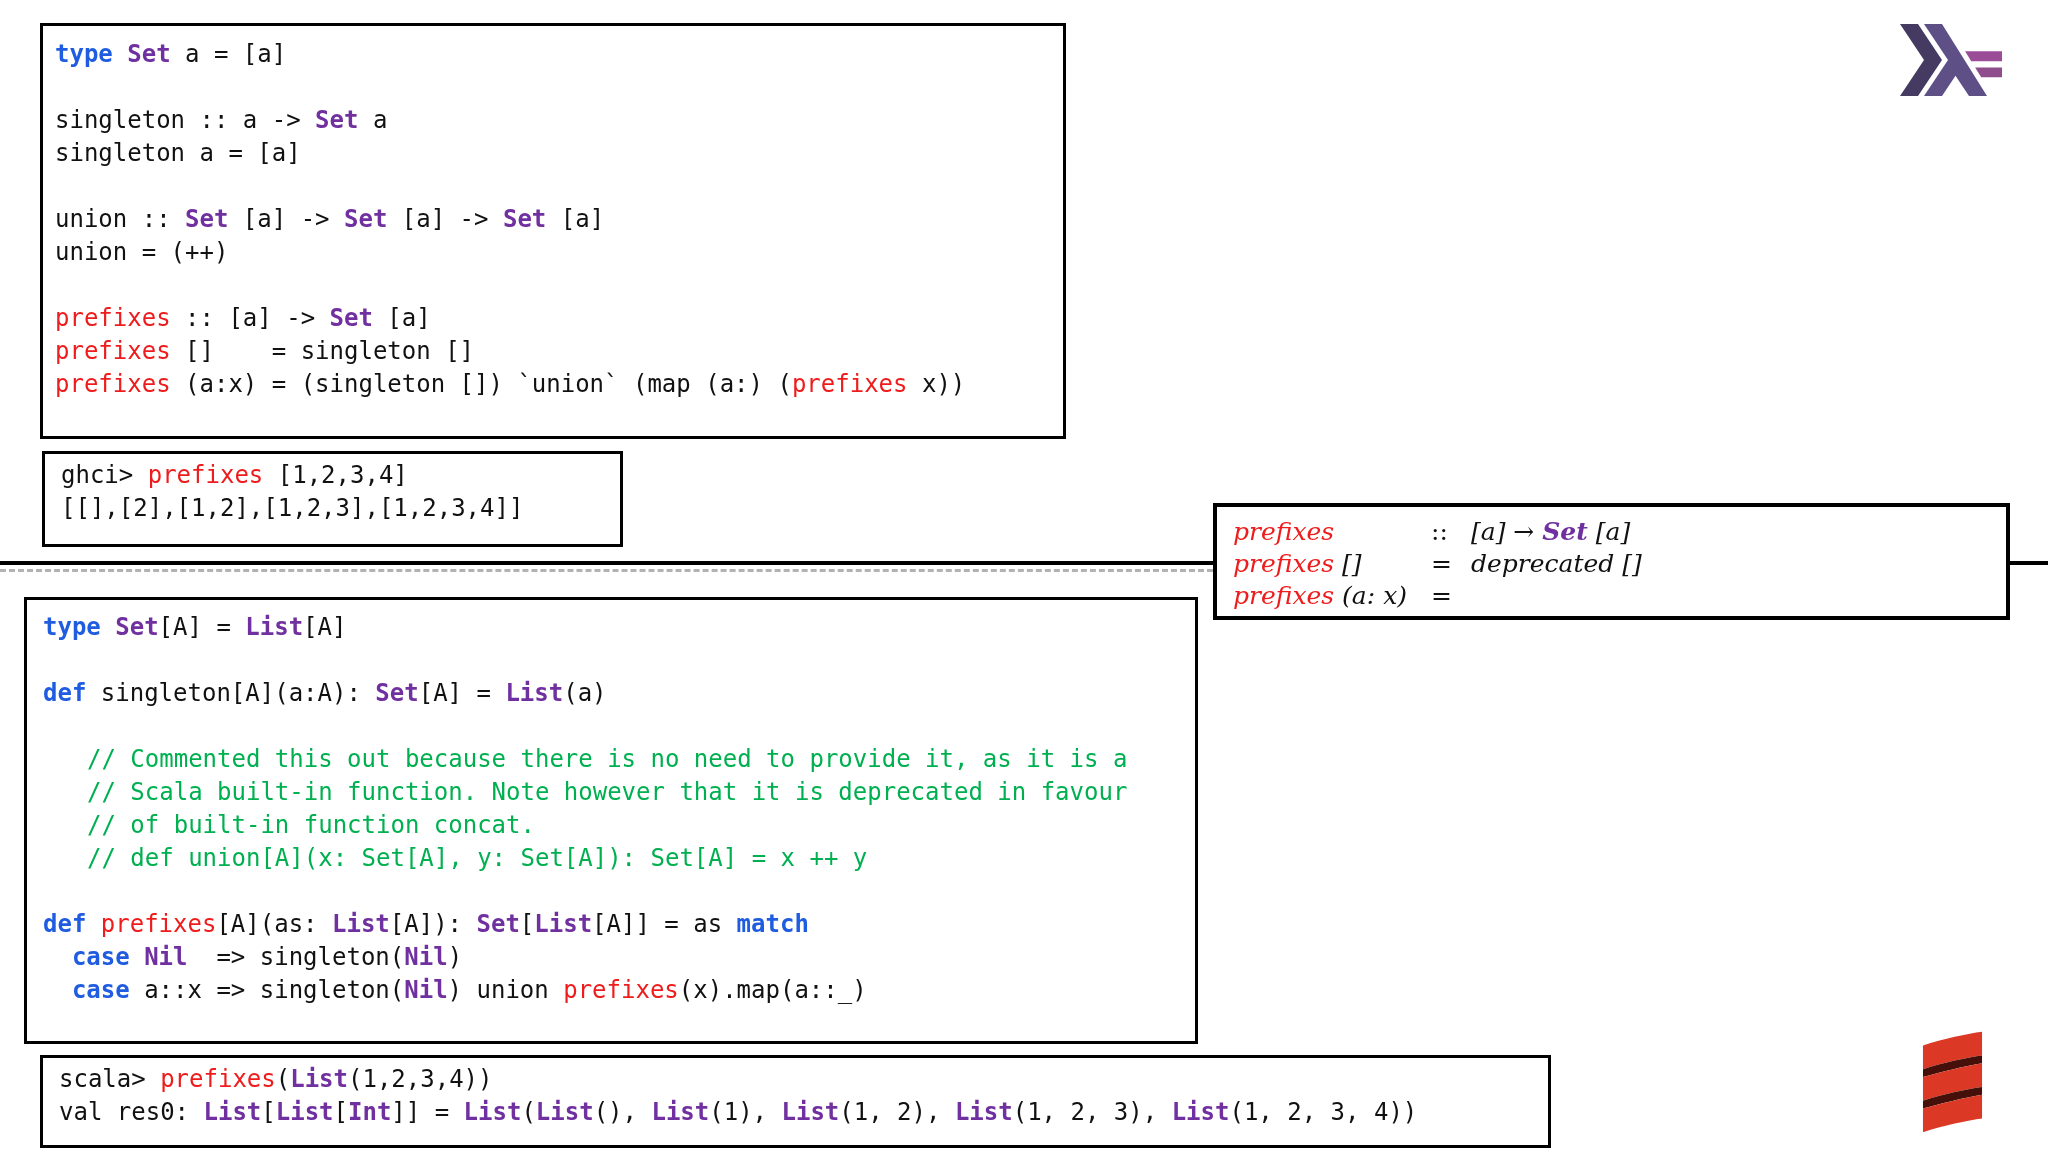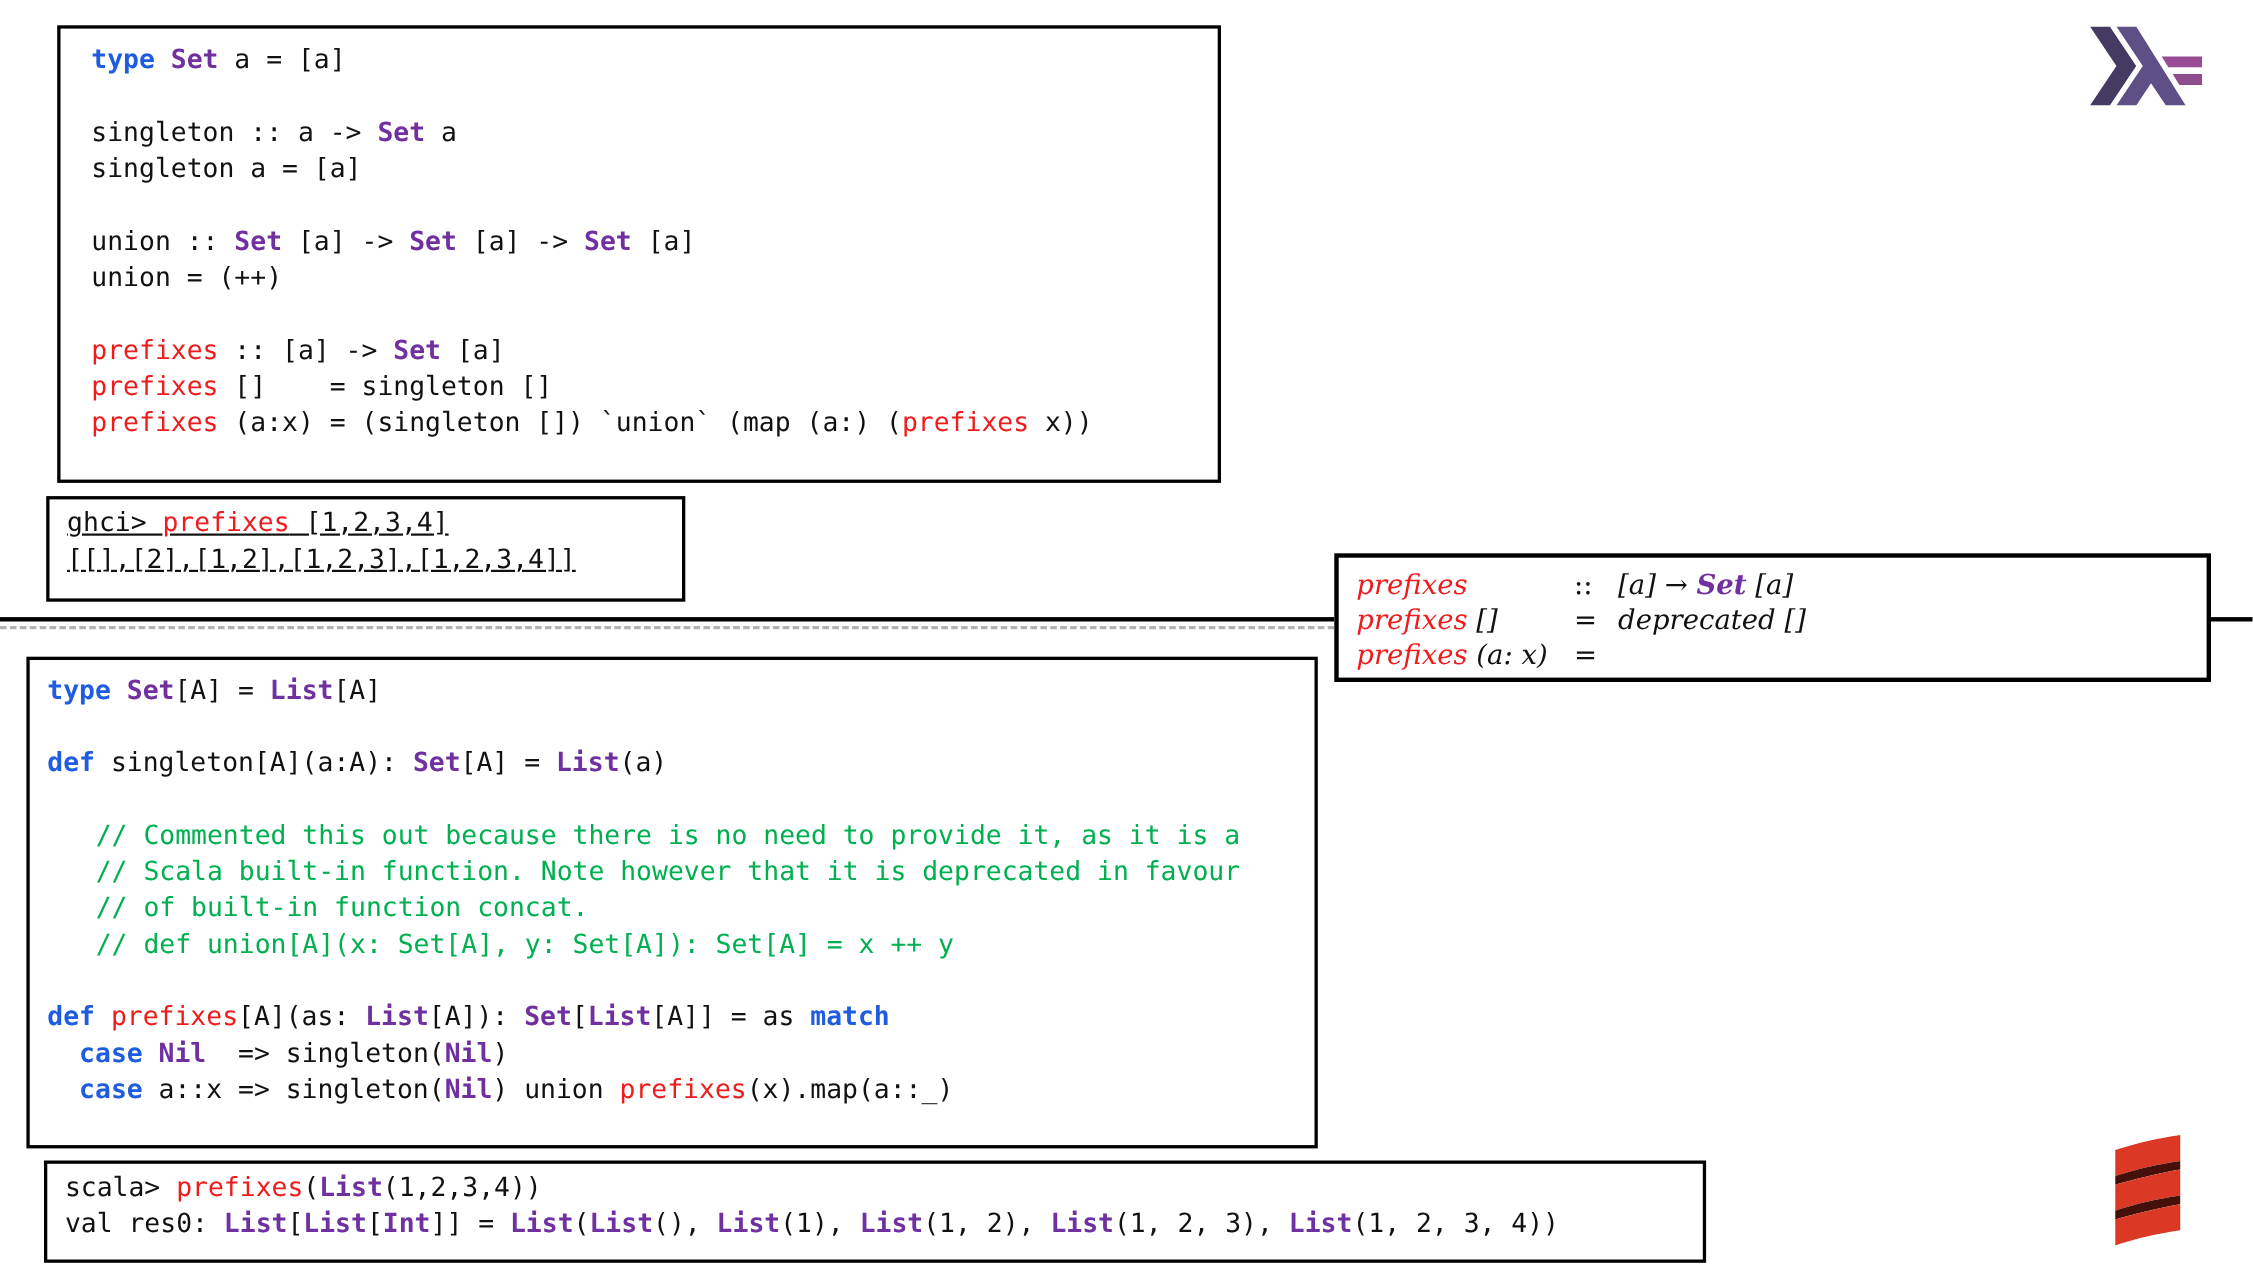--- a/index.html
+++ b/index.html
@@ -11,22 +11,22 @@
     position:absolute;background:#ffffff;border:3px solid #000;
     font-size:24px;line-height:33px;white-space:pre;overflow:hidden;
   }
   .code-line{white-space:pre;}
   .tok-kw{color:var(--kw);font-weight:bold;}
   .tok-ty{color:var(--ty);font-weight:bold;}
   .tok-fn{color:var(--fn);}
   .tok-cm{color:var(--cm);margin-left:44px;}
   .tok-tyb{color:var(--ty);font-weight:bold;font-style:italic;}
 
-  #box-haskell{left:40px;top:23px;width:996px;height:386px;padding:12px 28px;margin-left:12px;}
-  #box-ghci{left:42px;top:451px;width:543px;height:80px;padding:5px 16px;text-decoration:underline;}
+  #box-haskell{left:40px;top:23px;width:996px;height:386px;padding:12px 12px;}
+  #box-ghci{left:42px;top:451px;width:543px;height:80px;padding:5px 16px;}
   #box-scala{left:24px;top:597px;width:1136px;height:419px;padding:11px 16px;}
   #box-repl{left:40px;top:1055px;width:1473px;height:77px;padding:5px 16px;}
 
   .divider{position:absolute;background:#000;height:4px;}
   #divider-left{left:0;top:561px;width:1213px;}
   #divider-right{left:2010px;top:561px;width:38px;}
   #divider-dashes{position:absolute;left:0;top:569px;width:1213px;height:0;border-top:3px dashed #b2b2b2;background:none;}
 
   #box-math{
     position:absolute;left:1213px;top:503px;width:797px;height:117px;

